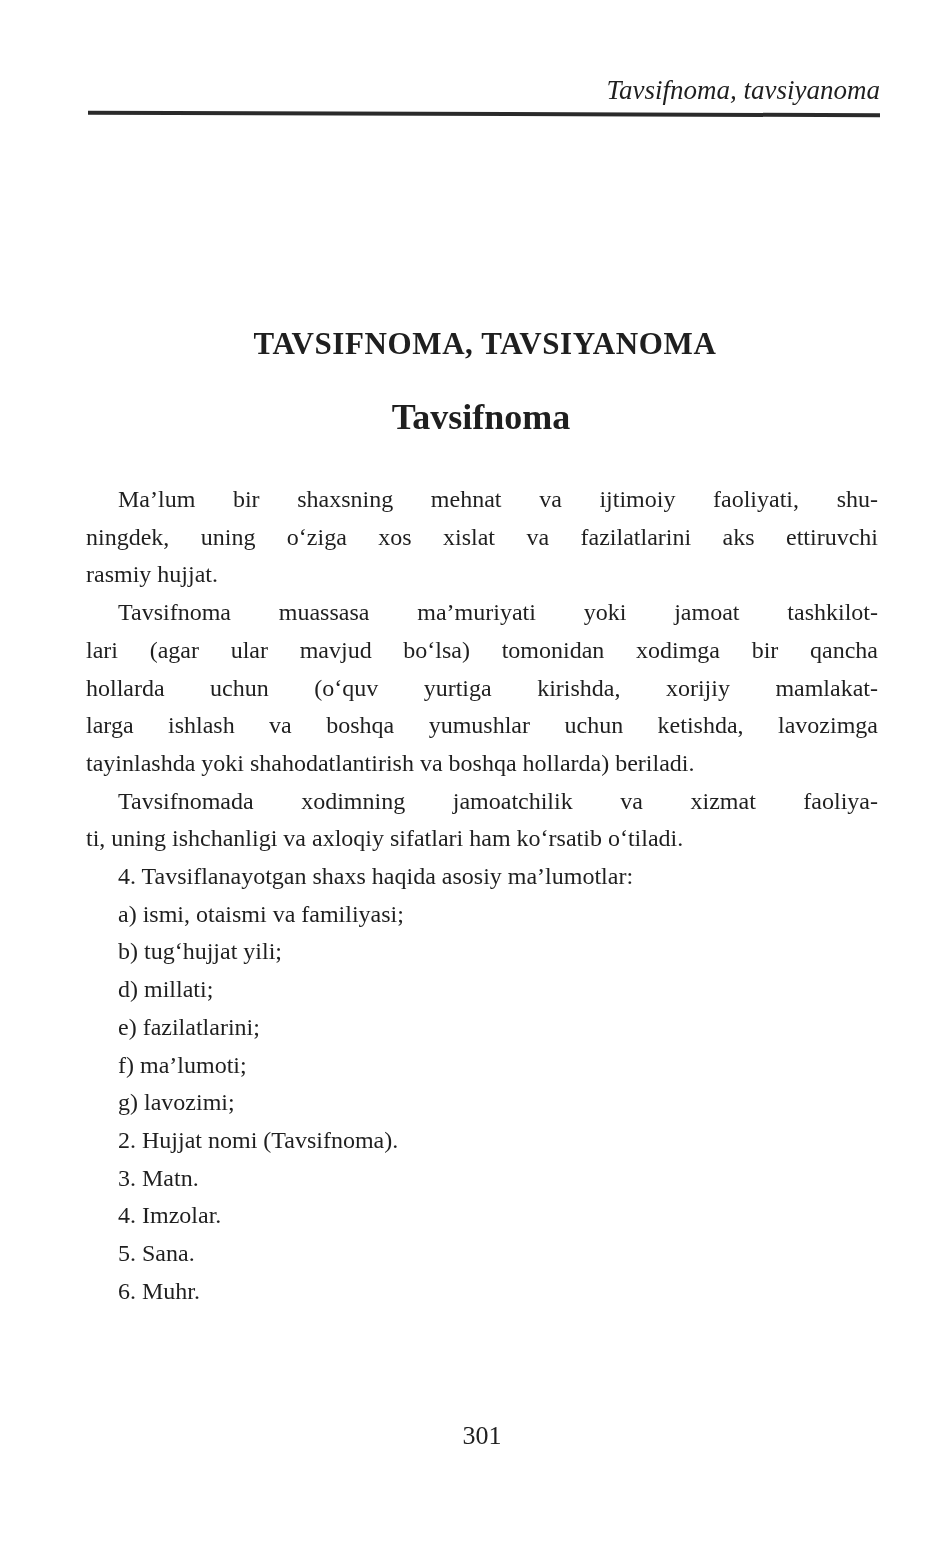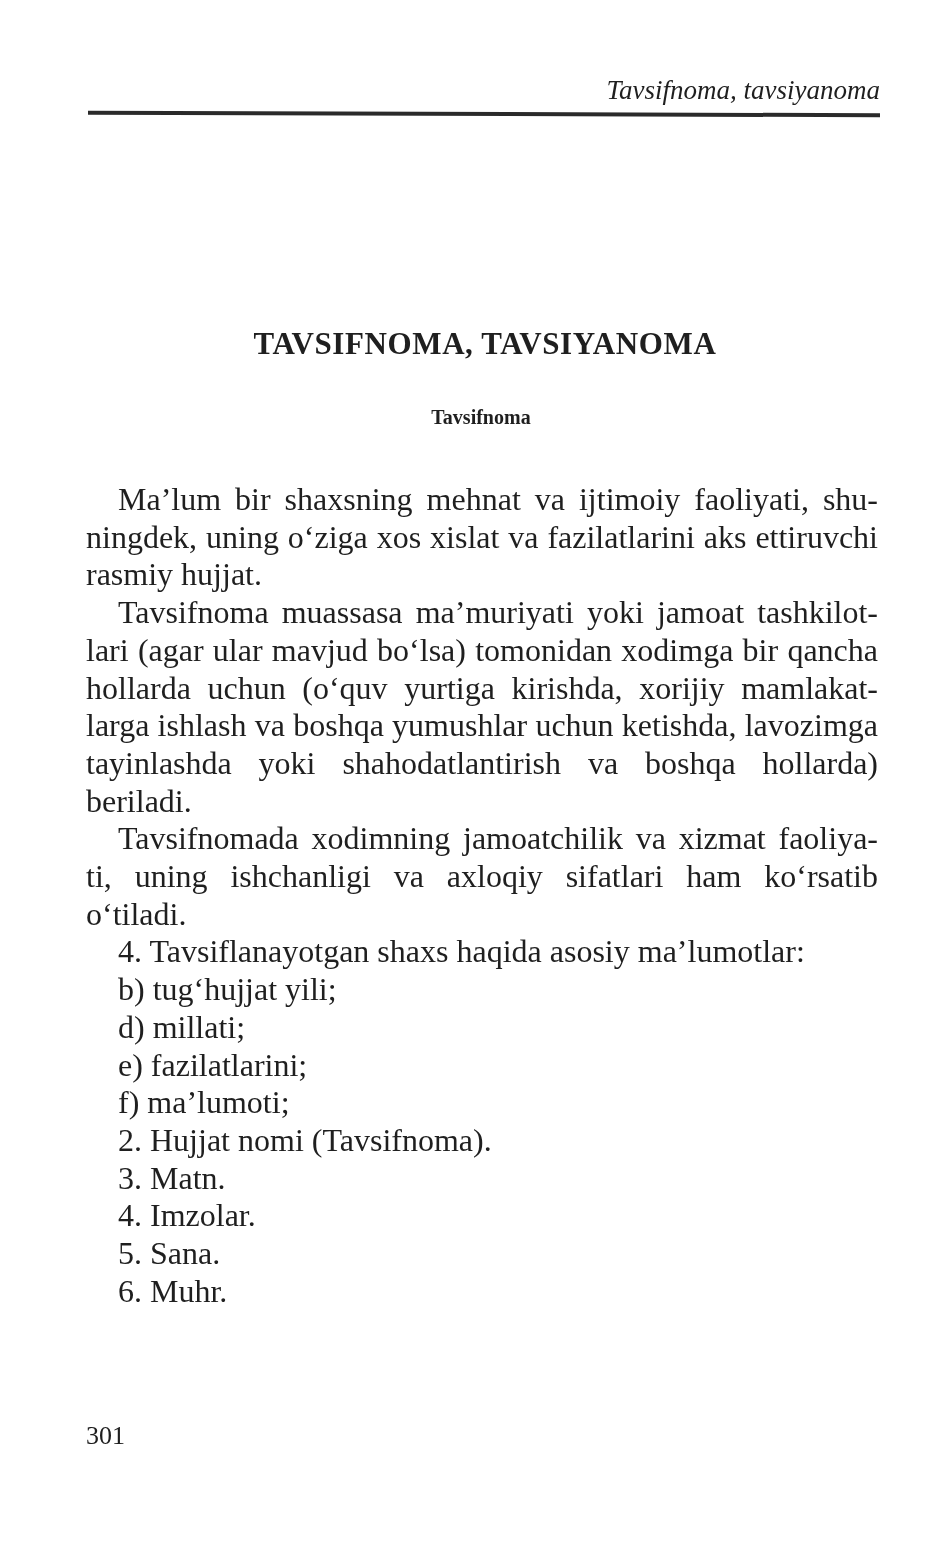--- a/index.html
+++ b/index.html
@@ -41,43 +41,43 @@
     font-weight:bold;
     font-size:31px;
     letter-spacing:0.6px;
     line-height:36px;
   }
   .page-subtitle{
     position:absolute;
     top:400px; left:78px; right:60px;
     text-align:center;
     font-weight:bold;
-    font-size:20px;
+    font-size:36px;
     line-height:34px;
   }
   .body-text{
     position:absolute;
     top:481px; left:86px;
     width:792px;
-    font-size:32px;
+    font-size:24px;
     line-height:37.7px;
   }
   .paragraph{ margin:0; padding:0; }
   .line{
     text-align:justify;
     text-align-last:justify;
     white-space:normal;
   }
   .line.first{ padding-left:32px; }
   .line.last{ text-align-last:left; }
   .page-number{
     position:absolute;
     top:1421px; left:86px;
     width:792px;
-    text-align:left;
+    text-align:center;
     font-size:26px;
     line-height:30px;
   }
 </style>
 </head>
 <body>
 
 <div class="page">
 
   <div class="running-head">Tavsifnoma, tavsiyanoma</div>
@@ -102,30 +102,36 @@
         <div class="line last">tayinlashda yoki shahodatlantirish va boshqa hollarda) beriladi.</div>
       </div>
       <div class="paragraph">
         <div class="line first">Tavsifnomada xodimning jamoatchilik va xizmat faoliya-</div>
         <div class="line last">ti, uning ishchanligi va axloqiy sifatlari ham ko‘rsatib o‘tiladi.</div>
       </div>
       <div class="paragraph">
         <div class="line first last">4. Tavsiflanayotgan shaxs haqida asosiy ma’lumotlar:</div>
       </div>
       <div class="paragraph">
+        <div class="line first last">a) ismi, otaismi va familiyasi;</div>
+      </div>
+      <div class="paragraph">
         <div class="line first last">b) tug‘hujjat yili;</div>
       </div>
       <div class="paragraph">
         <div class="line first last">d) millati;</div>
       </div>
       <div class="paragraph">
         <div class="line first last">e) fazilatlarini;</div>
       </div>
       <div class="paragraph">
         <div class="line first last">f) ma’lumoti;</div>
+      </div>
+      <div class="paragraph">
+        <div class="line first last">g) lavozimi;</div>
       </div>
       <div class="paragraph">
         <div class="line first last">2. Hujjat nomi (Tavsifnoma).</div>
       </div>
       <div class="paragraph">
         <div class="line first last">3. Matn.</div>
       </div>
       <div class="paragraph">
         <div class="line first last">4. Imzolar.</div>
       </div>

